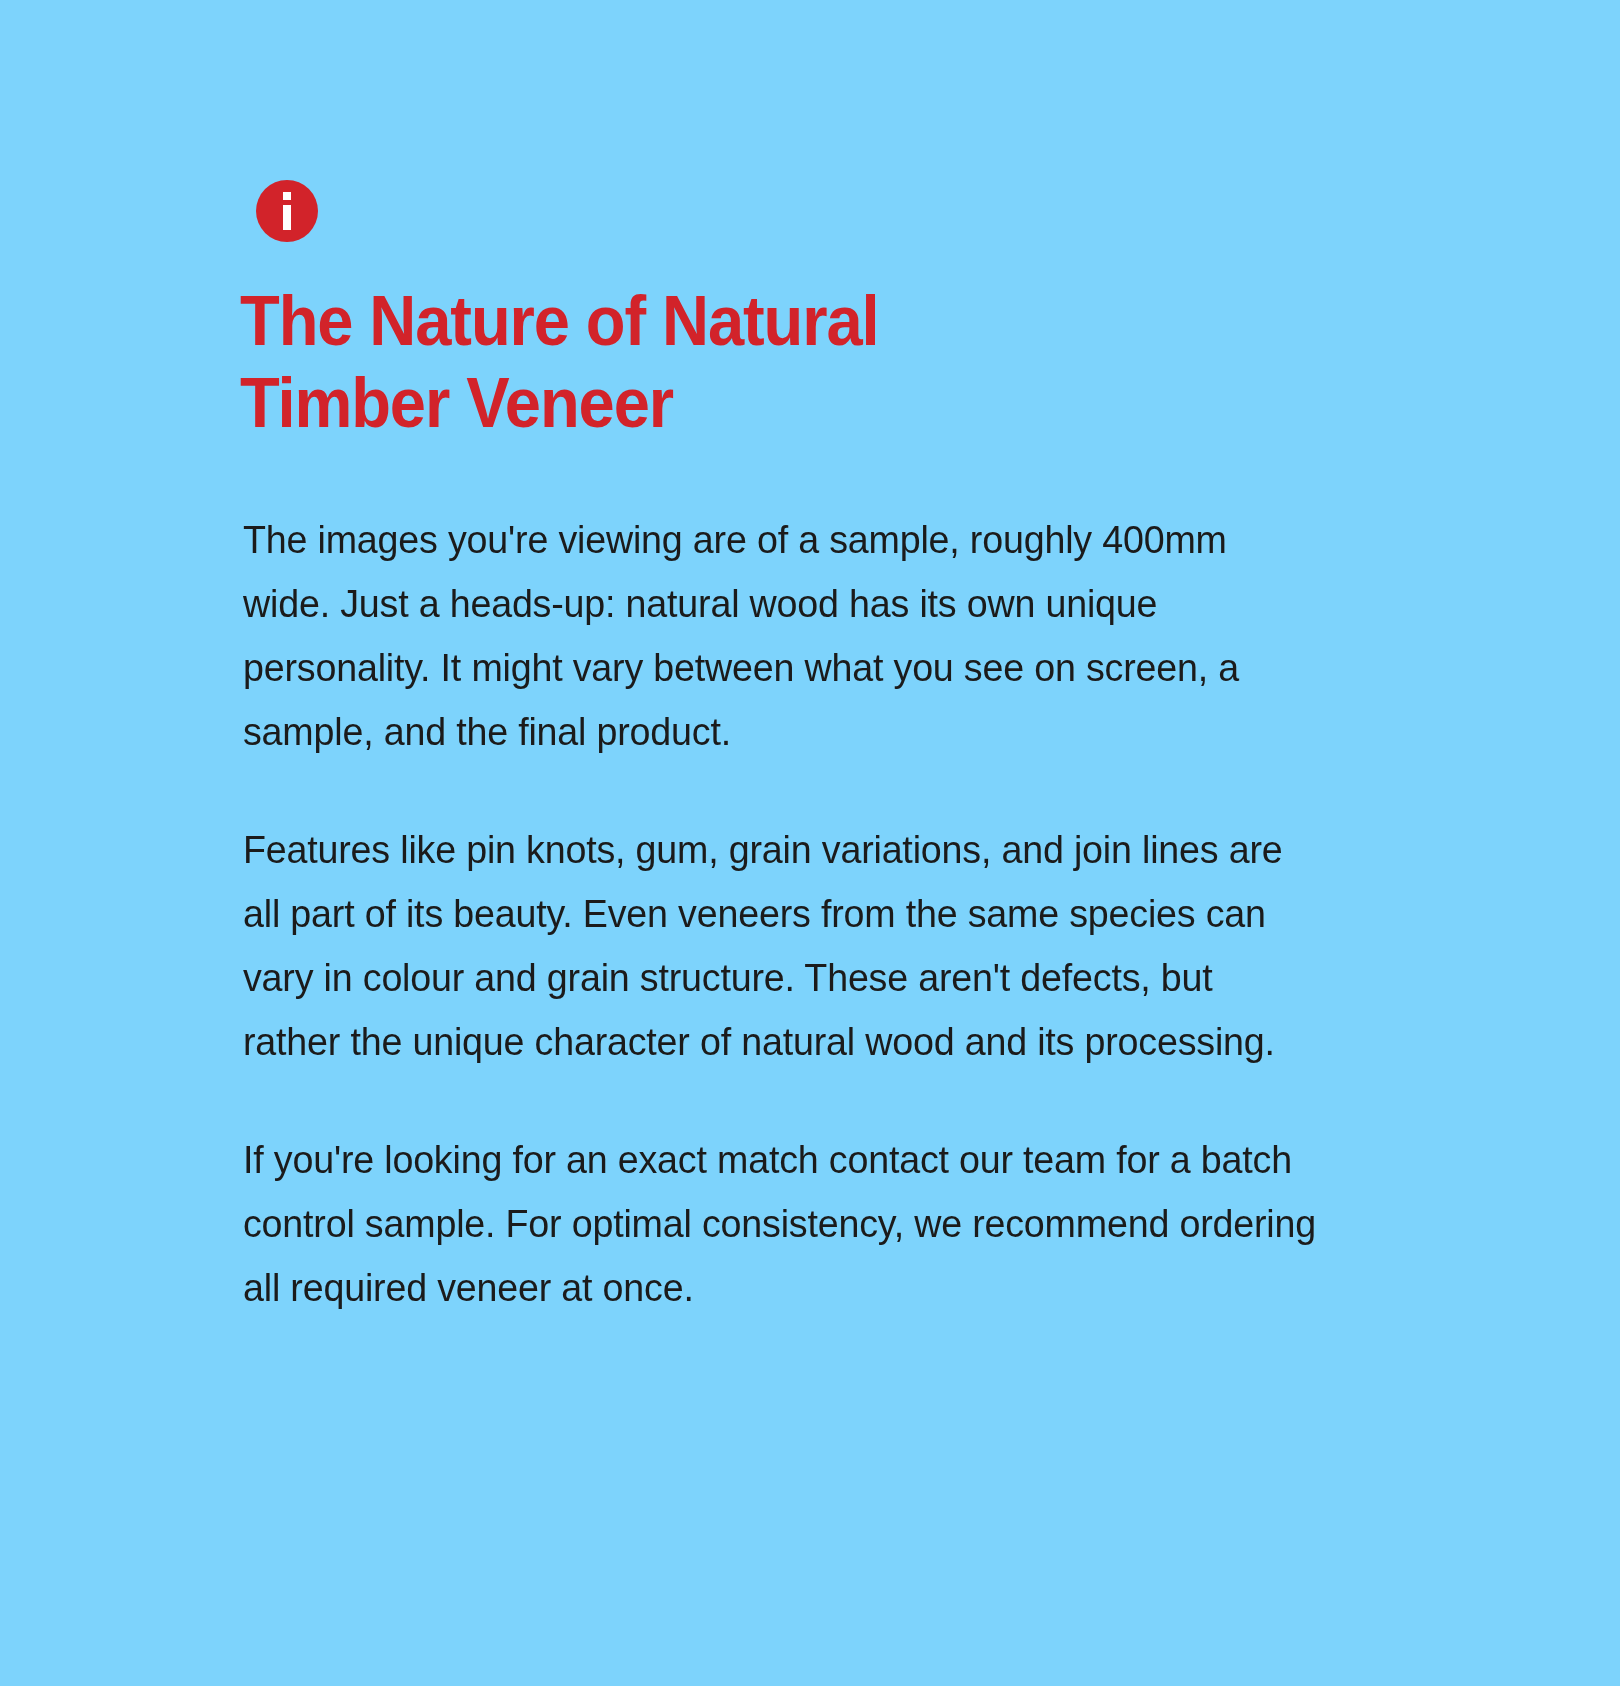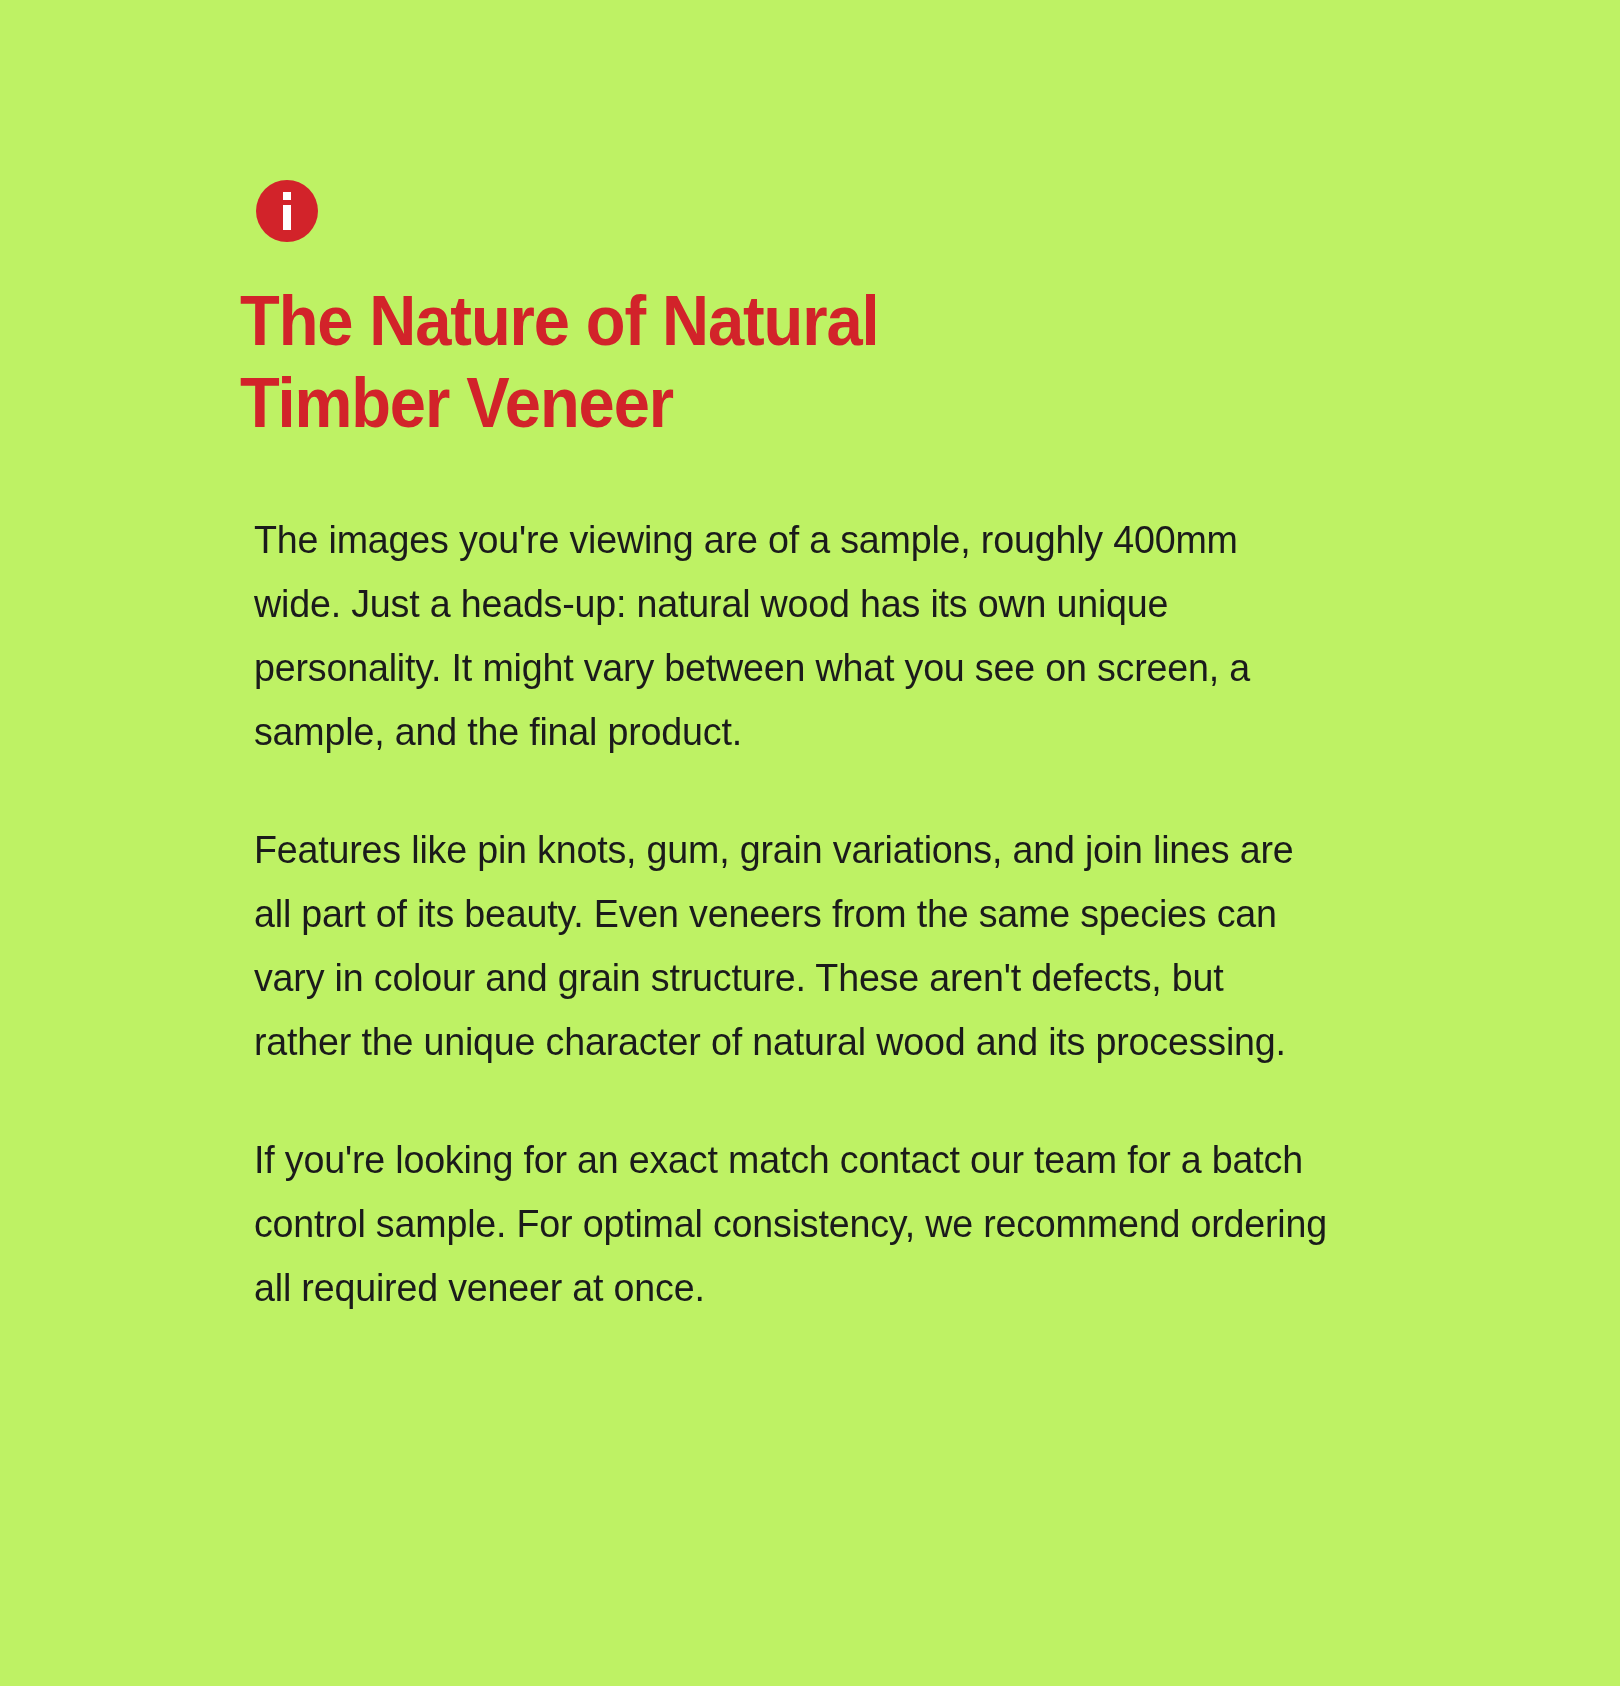--- a/index.html
+++ b/index.html
@@ -12,21 +12,21 @@
     height: 1686px;
     font-family: "Liberation Sans", sans-serif;
     -webkit-font-smoothing: antialiased;
     overflow: hidden;
   }
 
   .page {
     position: relative;
     width: 1620px;
     height: 1686px;
-    background: #bef264;
+    background: #7dd3fc;
     box-sizing: border-box;
   }
 
   .content {
     position: absolute;
     left: 240px;
     top: 0;
     width: 1060px;
   }
 
@@ -62,21 +62,21 @@
     letter-spacing: -1.2px;
     font-stretch: condensed;
     transform: scaleX(0.93);
     transform-origin: left top;
     white-space: pre-line;
   }
 
   
   .body-copy {
     position: absolute;
-    left: 14px;
+    left: 3px;
     top: 508px;
     width: 1115px;
   }
   .body-par {
     margin: 0 0 54px 0;
     color: #1b1b1b;
     font-family: "Liberation Sans", sans-serif;
     font-weight: 400;
     font-size: 39px;
     line-height: 64px;

